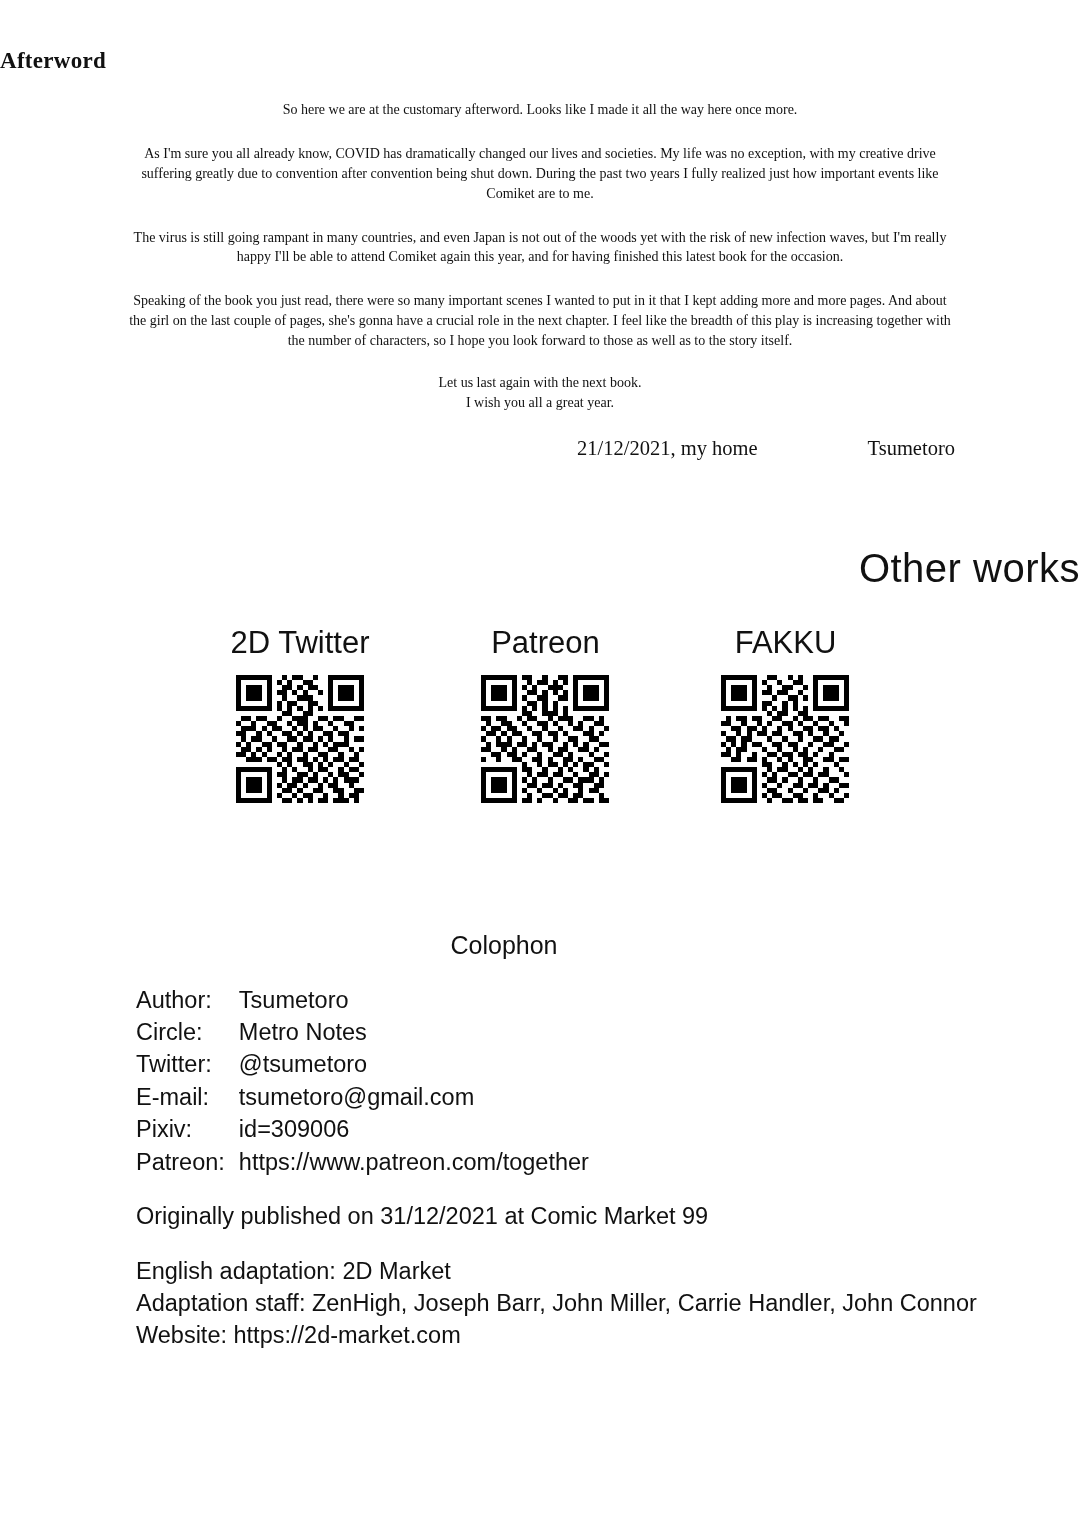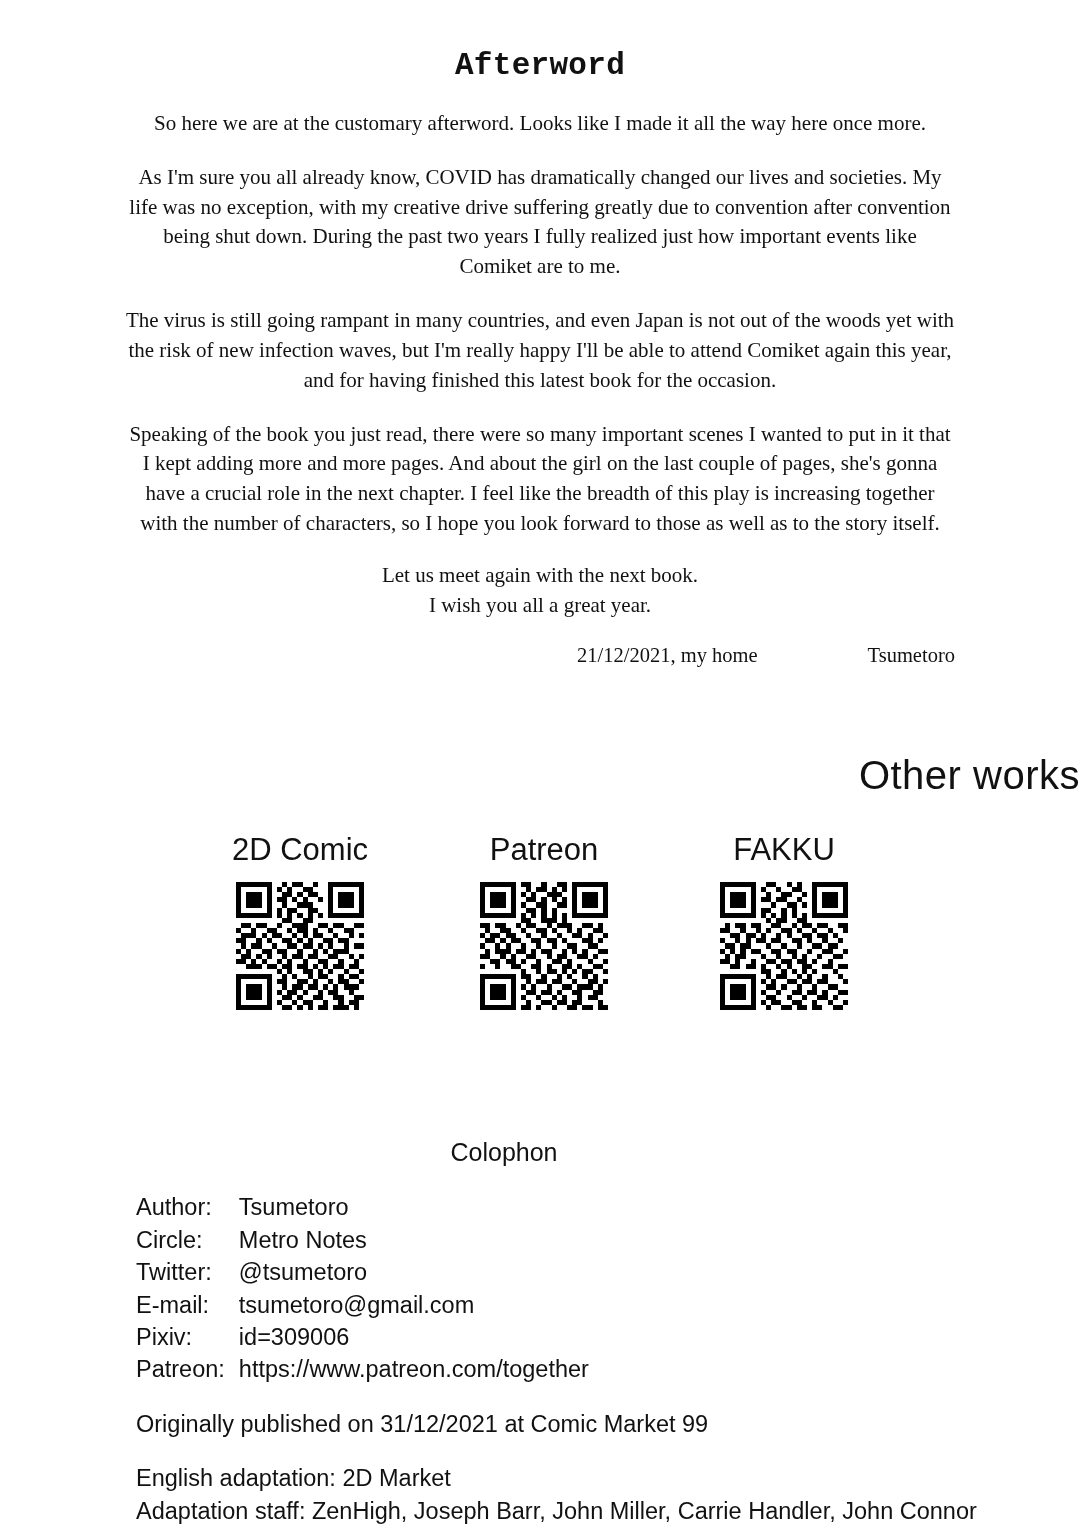--- a/index.html
+++ b/index.html
@@ -17,33 +17,33 @@
   }
 
   .page {
     position: absolute;
     inset: 0;
     padding: 0;
   }
 
   
   .afterword-title {
-    text-align: center;
-    font-family: Liberation Mono, monospace;
+    text-align: left;
+    font-family: Liberation Serif, serif;
     font-weight: bold;
-    font-size: 31px;
+    font-size: 23px;
     margin-top: 48px;
     letter-spacing: 0.3px;
   }
 
   .afterword-body {
     margin: 0 auto;
     width: 830px;
     text-align: center;
-    font-size: 21px;
+    font-size: 14px;
     line-height: 1.42;
   }
   .afterword-body p {
     margin: 0 0 24px 0;
   }
   .afterword-body p.first {
     margin-top: 26px;
   }
   .afterword-body p.tight {
     margin-bottom: 22px;
@@ -137,35 +137,35 @@
 
 <div class="page">
 
   <h1 class="afterword-title">Afterword</h1>
 
   <div class="afterword-body">
     <p class="first">So here we are at the customary afterword.  Looks like I made it all the way here once more.</p>
     <p>As I'm sure you all already know, COVID has dramatically changed our lives and societies. My life was no exception, with my creative drive suffering greatly due to convention after convention being shut down. During the past two years I fully realized just how important events like Comiket are to me.</p>
     <p>The virus is still going rampant in many countries, and even Japan is not out of the woods yet with the risk of new infection waves, but I'm really happy I'll be able to attend Comiket again this year, and for having finished this latest book for the occasion.</p>
     <p class="tight">Speaking of the book you just read, there were so many important scenes I wanted to put in it that I kept adding more and more pages. And about the girl on the last couple of pages, she's gonna have a crucial role in the next chapter. I feel like the breadth of this play is increasing together with the number of characters, so I hope you look forward to those as well as to the story itself.</p>
-    <p style="margin-bottom:0">Let us meet again with the next book.</p>
+    <p style="margin-bottom:0">Let us last again with the next book.</p>
     <p>I wish you all a great year.</p>
   </div>
 
   <div class="signature-row">
     <span class="signature-date">21/12/2021, my home</span>
     <span>Tsumetoro</span>
   </div>
 
   <h2 class="other-works-title">Other works</h2>
 
   <div class="qr-row">
 
     <div class="qr-item">
-      <div class="qr-label">2D Comic</div>
+      <div class="qr-label">2D Twitter</div>
       <svg class="qr-code" viewBox="0 0 25 25" shape-rendering="crispEdges">
         <rect width="25" height="25" fill="#fff"></rect>
         <g fill="#000">
           <rect x="0" y="0" width="7" height="1"></rect>
             <rect x="9" y="0" width="1" height="1"></rect>
             <rect x="11" y="0" width="2" height="1"></rect>
             <rect x="15" y="0" width="1" height="1"></rect>
             <rect x="18" y="0" width="7" height="1"></rect>
           <rect x="0" y="1" width="1" height="1"></rect>
             <rect x="6" y="1" width="1" height="1"></rect>

